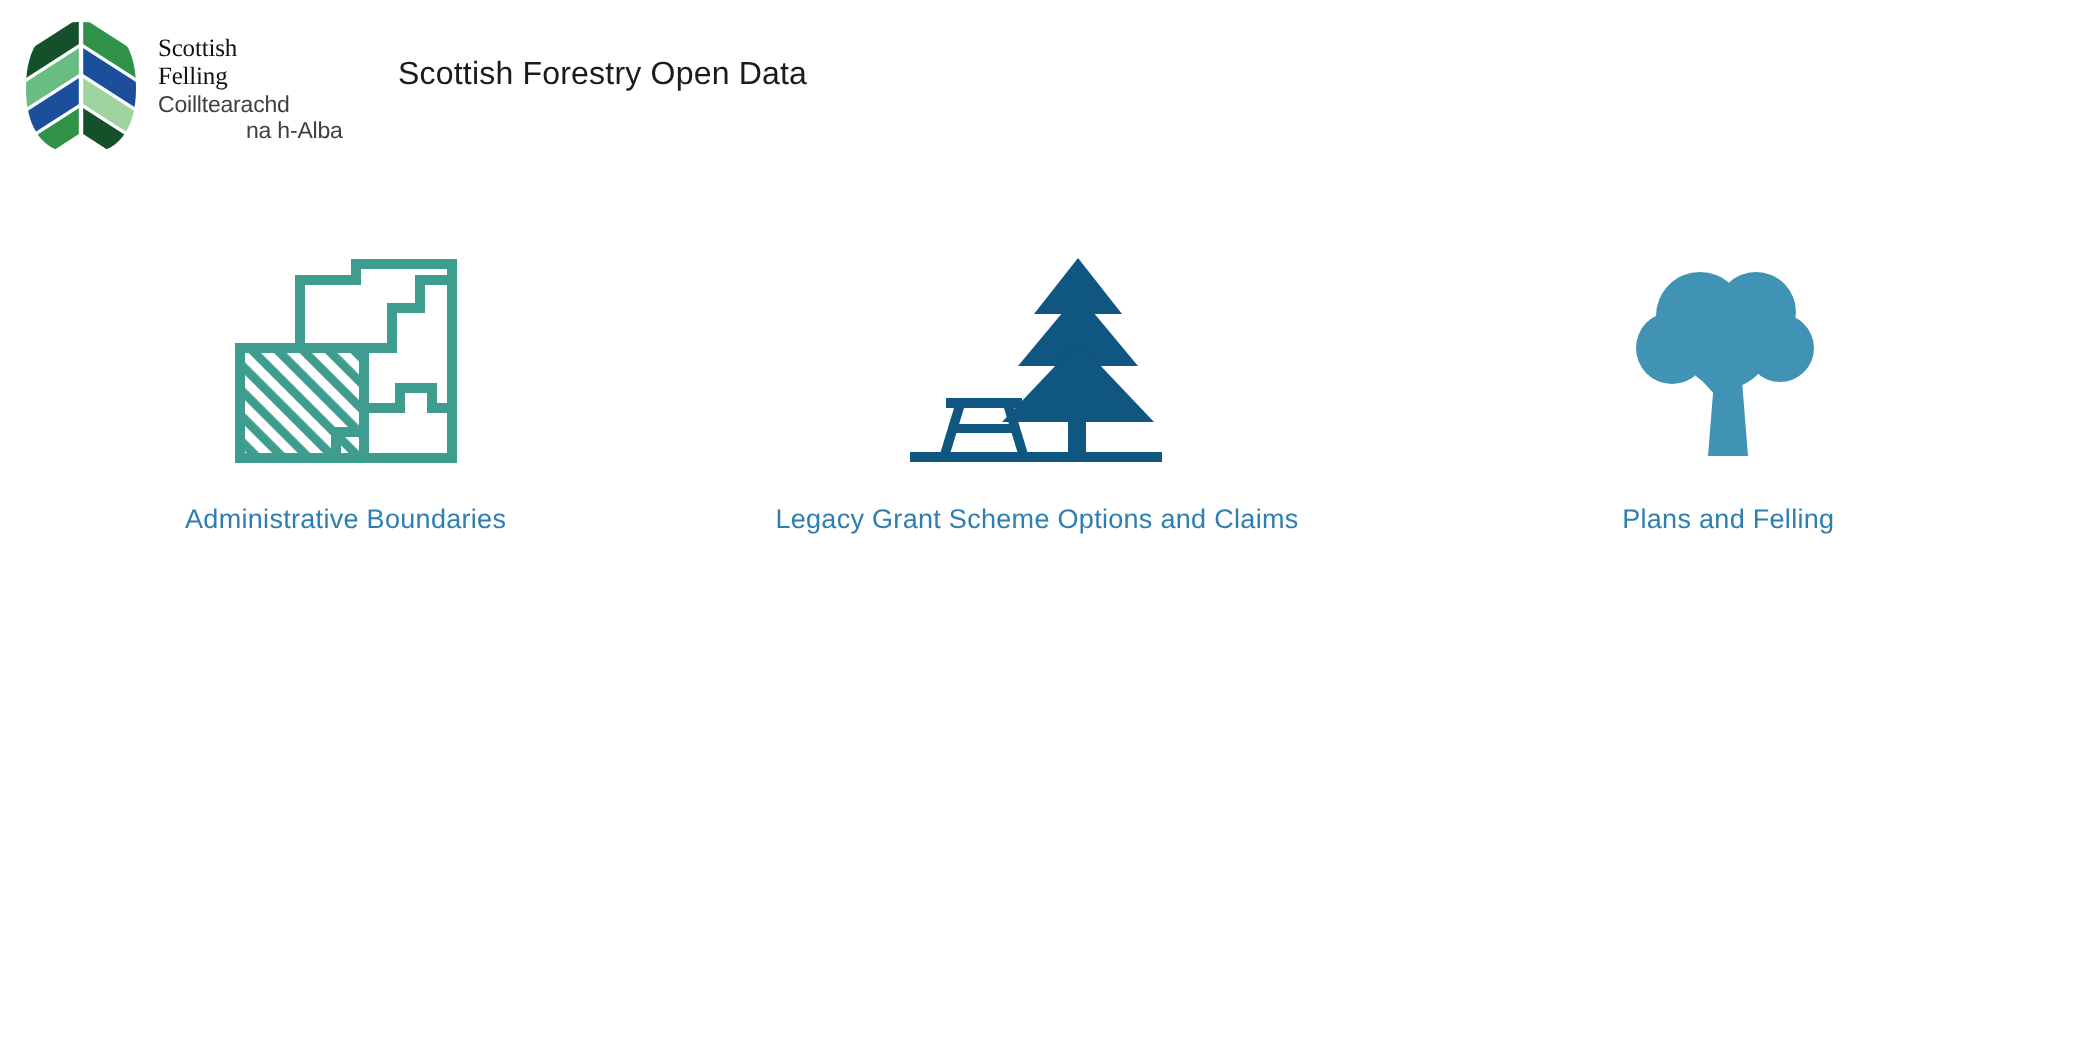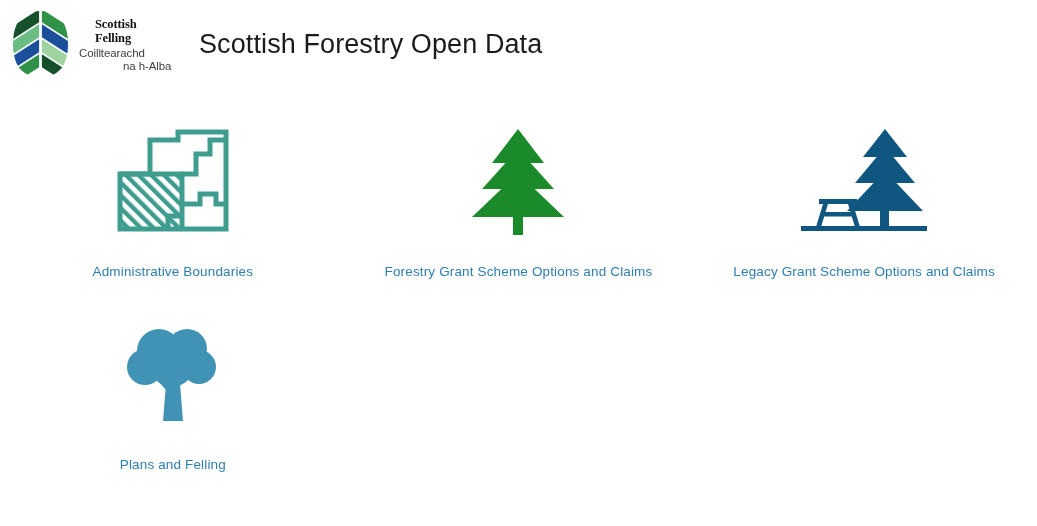--- a/index.html
+++ b/index.html
@@ -36,45 +36,44 @@
     display: block;
   }
   .brand-text {
     margin-left: 7px;
     padding-top: 9px;
     line-height: 1;
   }
   .brand-line1,
   .brand-line2 {
     font-family: "Liberation Serif", serif;
-    font-weight: bold;
+    font-weight: normal;
     font-size: 12.5px;
     color: #111111;
     letter-spacing: -0.1px;
     display: block;
-    margin-left: 16px;
   }
   .brand-line2 { margin-top: 1px; }
   .brand-gaelic1,
   .brand-gaelic2 {
     font-family: Liberation Sans, sans-serif;
     font-weight: normal;
     font-size: 11.5px;
     color: #3f3f3f;
     letter-spacing: -0.1px;
     display: block;
   }
   .brand-gaelic1 { margin-top: 4px; }
   .brand-gaelic2 { margin-top: 1px; padding-left: 44px; }
 
   .page-title {
     position: absolute;
     left: 199px;
     top: 29px;
-    font-size: 27px;
+    font-size: 16px;
     font-weight: normal;
     color: #1b1b1b;
     letter-spacing: 0.1px;
     margin: 0;
   }
 
   
   .grid {
     position: absolute;
     top: 110px;
@@ -96,21 +95,21 @@
   }
   .card-icon {
     height: 118px;
     width: 140px;
     display: flex;
     align-items: center;
     justify-content: center;
   }
   .card-icon svg { display: block; }
   .card-label {
-    margin-top: 24px;
+    margin-top: 12px;
     font-size: 13.5px;
     color: #2e7eb0;
     text-align: center;
     letter-spacing: 0.15px;
     white-space: nowrap;
   }
 </style>
 </head>
 <body>
 
@@ -176,33 +175,20 @@
 
         <path d="M8 48 H70 V103" fill="none" stroke="#3f9d8f" stroke-width="5"></path>
         <path d="M70 48 H84 V28 H98 V14 H114" fill="none" stroke="#3f9d8f" stroke-width="5"></path>
         <path d="M70 78 H88 V68 H104 V78 H114" fill="none" stroke="#3f9d8f" stroke-width="5"></path>
         <path d="M70 90 H56 V103" fill="none" stroke="#3f9d8f" stroke-width="5"></path>
       </svg>
     </span>
     <span class="card-label">Administrative Boundaries</span>
   </a>
 
-  <a class="card" href="#">
-    <span class="card-icon">
-      <svg width="96" height="112" viewBox="0 0 96 112" xmlns="http://www.w3.org/2000/svg">
-        <g fill="#1b8a2a">
-          <polygon points="48,4 74,38 22,38"></polygon>
-          <polygon points="48,24 84,64 12,64"></polygon>
-          <polygon points="48,48 94,92 2,92"></polygon>
-          <rect x="43" y="90" width="10" height="20"></rect>
-        </g>
-      </svg>
-    </span>
-    <span class="card-label">Forestry Grant Scheme Options and Claims</span>
-  </a>
 
 
   <a class="card" href="#">
     <span class="card-icon">
       <svg width="130" height="112" viewBox="0 0 130 112" xmlns="http://www.w3.org/2000/svg">
         <g fill="#0f5680">
 
           <polygon points="86,4 108,32 64,32"></polygon>
           <polygon points="86,22 116,58 56,58"></polygon>
           <polygon points="86,46 124,86 48,86"></polygon>

